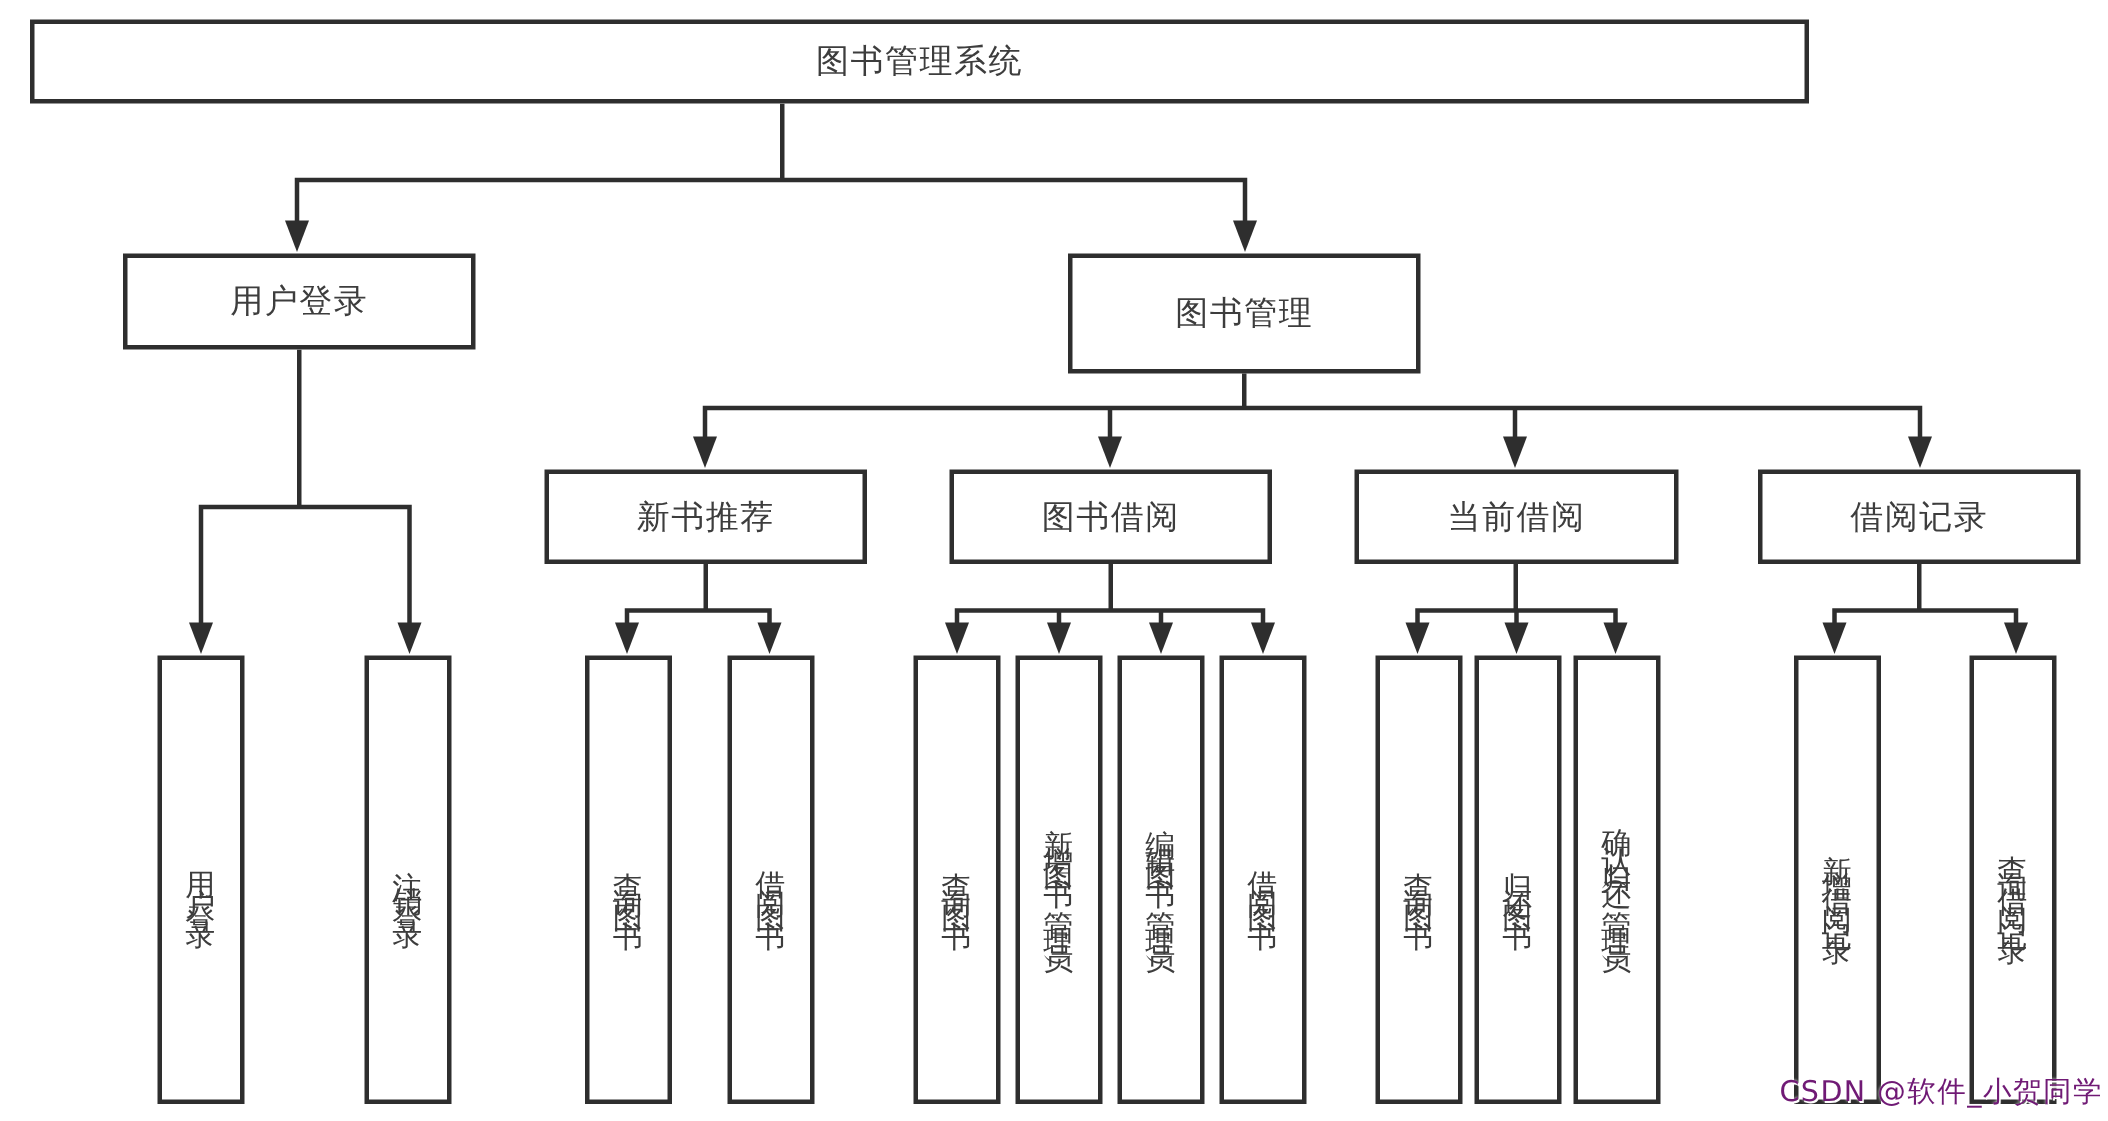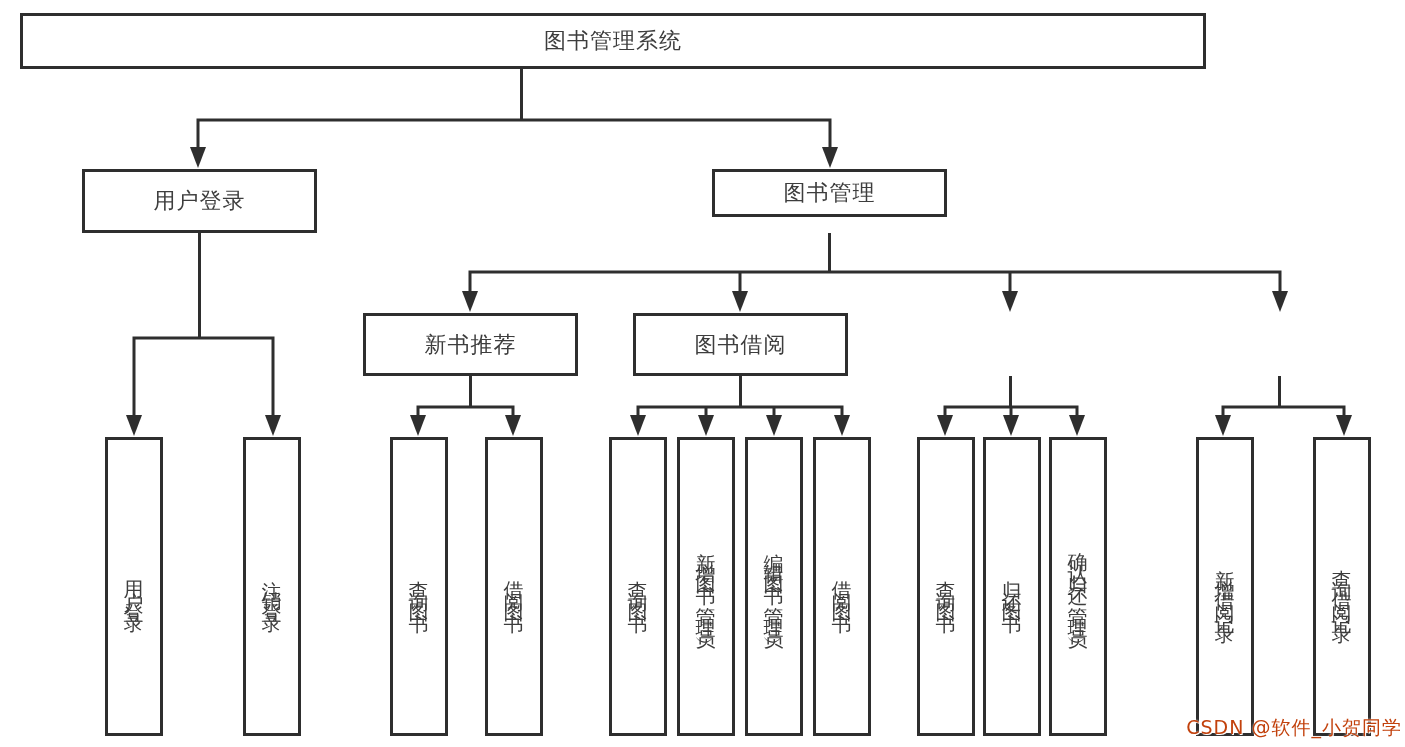--- a/index.html
+++ b/index.html
@@ -22,41 +22,41 @@
     position:absolute;
     box-sizing:border-box;
     background:#fff;
     border:3px solid var(--line);
     display:flex;align-items:center;justify-content:center;
     color:var(--text);
   }
   .hnode{font-size:22px;letter-spacing:1px;}
   .root{left:20px;top:13px;width:1186px;height:56px;}
   .l2a{left:82px;top:169px;width:235px;height:64px;}
-  .l2b{left:712px;top:169px;width:235px;height:48px;}
+  .l2b{left:712px;top:169px;width:235px;height:80px;}
   .l3{top:313px;width:215px;height:63px;}
   .g1{left:363px;}
   .g2{left:633px;font-family:Liberation Mono, monospace;}
   .g3{left:903px;width:216px;}
   .g4{left:1172px;}
   .leaf{top:437px;width:58px;height:299px;}
   .vtext{
     writing-mode:vertical-rl;
     text-orientation:upright;
     font-size:20px;
     letter-spacing:11px;
     line-height:1;
     color:var(--text);
     white-space:nowrap;
   }
   .watermark{
     position:absolute;
     right:3px;bottom:6px;
     font-size:19px;
-    color:#c2410c;
+    color:#701a75;
     letter-spacing:1px;
     text-shadow:0 0 2px #ffffff,1px 1px 0 #ffffff;
     white-space:nowrap;
   }
 </style>
 </head>
 <body>
 
 <div id="stage">
 
@@ -123,20 +123,26 @@
   <div class="node hnode l2b">
     <span>图书管理</span>
   </div>
 
   <div class="node hnode l3 g1">
     <span>新书推荐</span>
   </div>
   <div class="node hnode l3 g2">
     <span>图书借阅</span>
   </div>
+  <div class="node hnode l3 g3">
+    <span>当前借阅</span>
+  </div>
+  <div class="node hnode l3 g4">
+    <span>借阅记录</span>
+  </div>
 
   <div class="node leaf" style="left:105px">
     <span class="vtext">用户登录</span>
   </div>
   <div class="node leaf" style="left:243px">
     <span class="vtext">注销登录</span>
   </div>
 
   <div class="node leaf" style="left:390px">
     <span class="vtext">查询图书</span>

